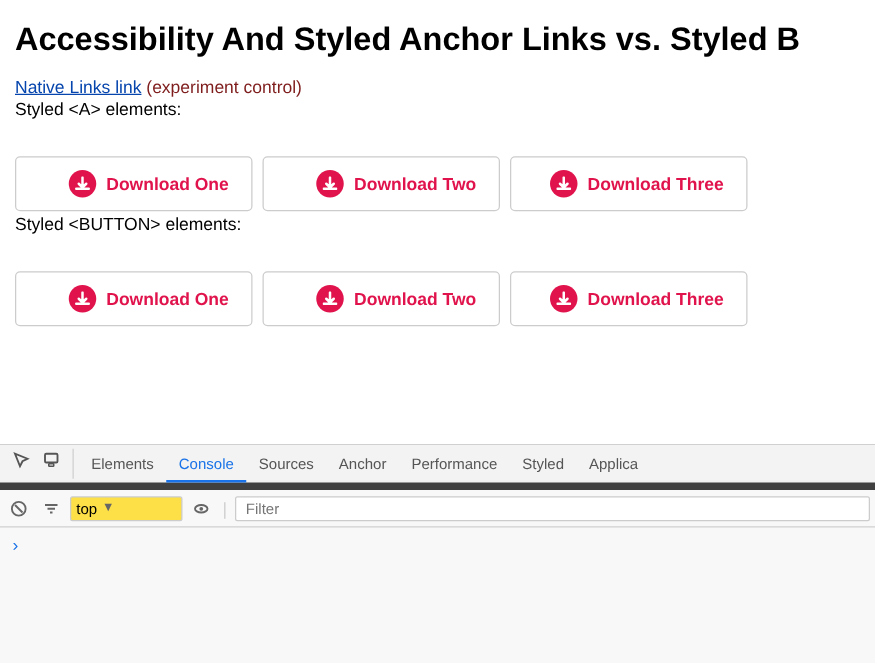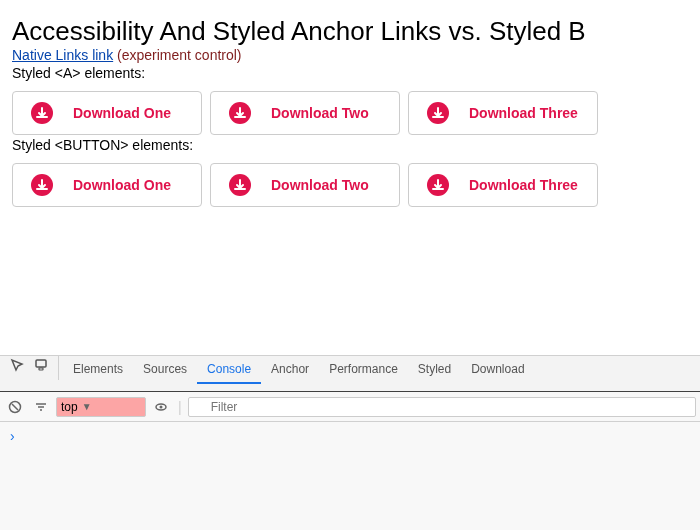--- a/index.html
+++ b/index.html
@@ -5,21 +5,22 @@
     * { box-sizing: border-box; margin: 0; padding: 0; }
     body { font-family: Arial, sans-serif; background: #fff; font-size: 14px; color: #000; overflow: hidden; }
 
     .main-content {
       padding: 16px 12px 12px 12px;
       background: #fff;
     }
 
     .page-title {
       font-size: 26px;
-      font-weight: normal;
+      font-weight: bold;
+      margin-bottom: 14px;
       white-space: nowrap;
       overflow: hidden;
     }
 
     .native-link {
       color: #0645ad;
       text-decoration: underline;
       cursor: pointer;
     }
 
@@ -37,31 +38,32 @@
     .button-row {
       display: flex;
       flex-direction: row;
       gap: 8px;
       flex-wrap: nowrap;
     }
 
     .download-btn {
       display: inline-flex;
       align-items: center;
-      gap: 20px;
+      gap: 8px;
       background: #fff;
       border: 1px solid #ccc;
       border-radius: 4px;
       padding: 10px 18px;
       cursor: pointer;
       color: #e0134c;
       font-size: 14px;
       font-weight: bold;
       min-width: 190px;
-      justify-content: flex-start;
+      justify-content: flex-end;
+      margin-top: 20px;
     }
 
     .download-icon {
       width: 22px;
       height: 22px;
       background: #e0134c;
       border-radius: 50%;
       display: inline-flex;
       align-items: center;
       justify-content: center;
@@ -79,25 +81,25 @@
       position: fixed;
       bottom: 0;
       left: 0;
       right: 0;
       height: 175px;
     }
 
     .devtools-tabs {
       display: flex;
       flex-direction: row;
-      border-bottom: 1px solid #404040;
+      border-bottom: 6px solid #404040;
       background: #f3f3f3;
       padding: 0 4px;
       height: 36px;
-      align-items: flex-start;
+      align-items: center;
     }
 
     .devtools-tab-icons {
       display: flex;
       align-items: center;
       gap: 6px;
       padding: 0 8px 6px 4px;
       border-right: 1px solid #d0d0d0;
       margin-right: 4px;
     }
@@ -147,31 +149,31 @@
       background: none;
       border-radius: 2px;
     }
 
     .toolbar-select {
       display: flex;
       align-items: center;
       border: 1px solid #ccc;
       border-radius: 2px;
       padding: 2px 4px;
-      background: #fca5a5;
+      background: #fde047;
       cursor: pointer;
       font-size: 12px;
       gap: 4px;
       min-width: 90px;
     }
 
     .filter-input {
       border: 1px solid #ccc;
       border-radius: 2px;
-      padding: 2px 22px;
+      padding: 2px 8px;
       font-size: 12px;
       outline: none;
       flex: 1;
       background: #fff;
     }
 
     .devtools-content {
       padding: 6px 10px;
       font-size: 13px;
     }
@@ -260,26 +262,26 @@
         </svg>
       </span>
       <span class="devtools-tab-icon">
         <svg width="14" height="14" viewBox="0 0 14 14" fill="none">
           <rect x="2" y="2" width="10" height="7" rx="1" stroke="#555" stroke-width="1.5"></rect>
           <rect x="5" y="10" width="4" height="2" rx="0.5" stroke="#555" stroke-width="1.2"></rect>
         </svg>
       </span>
     </div>
     <div class="devtools-tab">Elements</div>
+    <div class="devtools-tab active">Console</div>
     <div class="devtools-tab">Sources</div>
-    <div class="devtools-tab active">Console</div>
     <div class="devtools-tab">Anchor</div>
     <div class="devtools-tab">Performance</div>
     <div class="devtools-tab">Styled</div>
-    <div class="devtools-tab">Download</div>
+    <div class="devtools-tab">Applica</div>
   </div>
 
   <div class="devtools-toolbar">
     <button class="toolbar-btn" title="Clear console">
       <svg width="14" height="14" viewBox="0 0 14 14" fill="none">
         <circle cx="7" cy="7" r="5.5" stroke="#666" stroke-width="1.5"></circle>
         <line x1="4" y1="4" x2="10" y2="10" stroke="#666" stroke-width="1.5"></line>
       </svg>
     </button>
     <button class="toolbar-btn" title="Filter">

